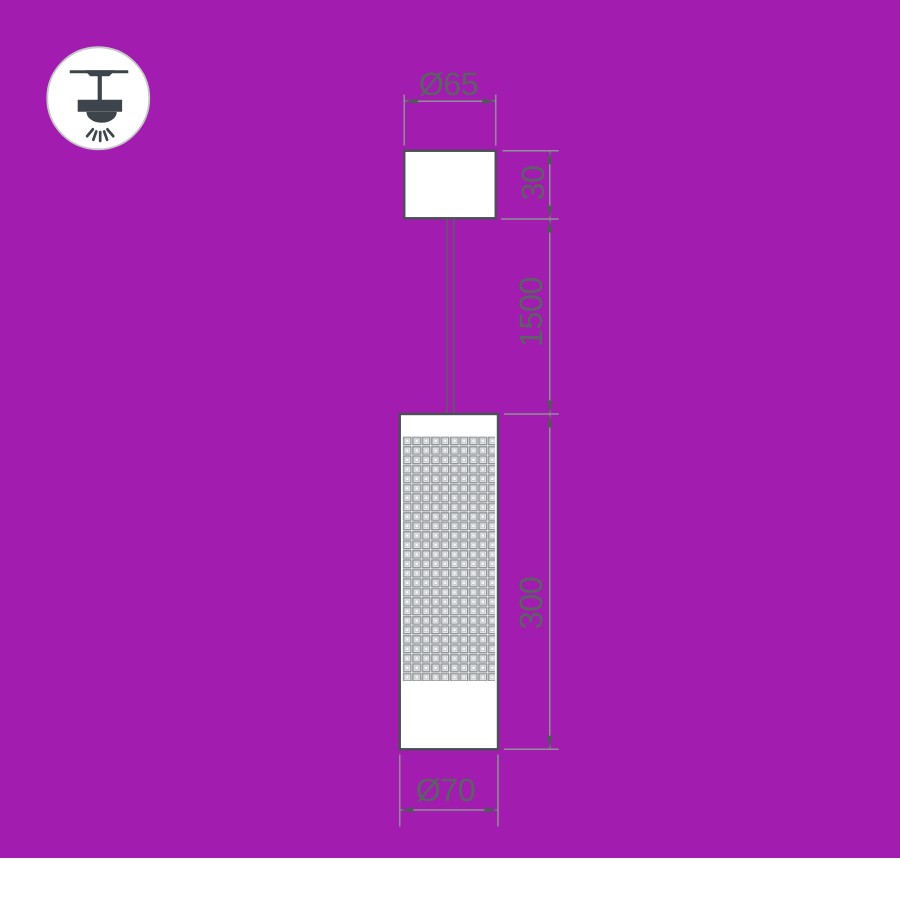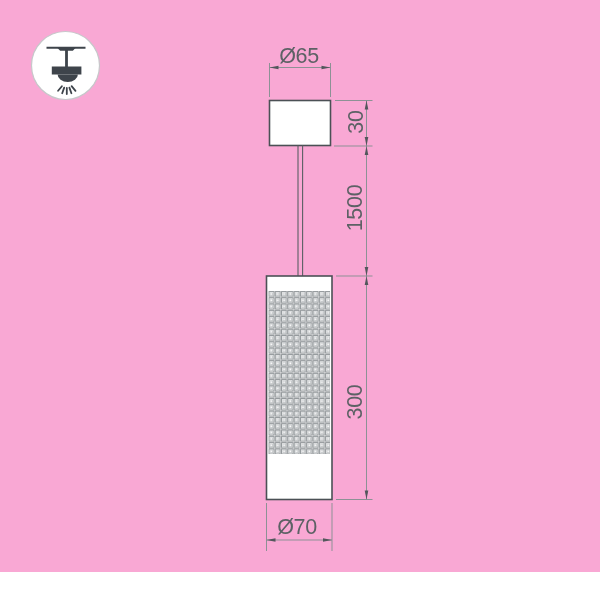--- a/index.html
+++ b/index.html
@@ -1,16 +1,16 @@
 <!DOCTYPE html>
 <html><head>
 <meta charset="utf-8">
 <style>
   html,body{margin:0;padding:0;background:#ffffff;}
-  .stage{position:relative;width:600px;height:572px;background:#f9a8d4;overflow:hidden;
+  .stage{position:relative;width:600px;height:572px;background:#a21caf;overflow:hidden;
          font-family:"Liberation Sans", sans-serif;}
   svg text{font-family:"Liberation Sans", sans-serif;letter-spacing:-0.3px;}
   .dim-text{font-size:21.5px;fill:#5d6165;}
 </style>
 </head>
 <body>
 
 <div class="stage">
 <svg width="600" height="600" viewBox="0 0 600 600">
   <defs>

